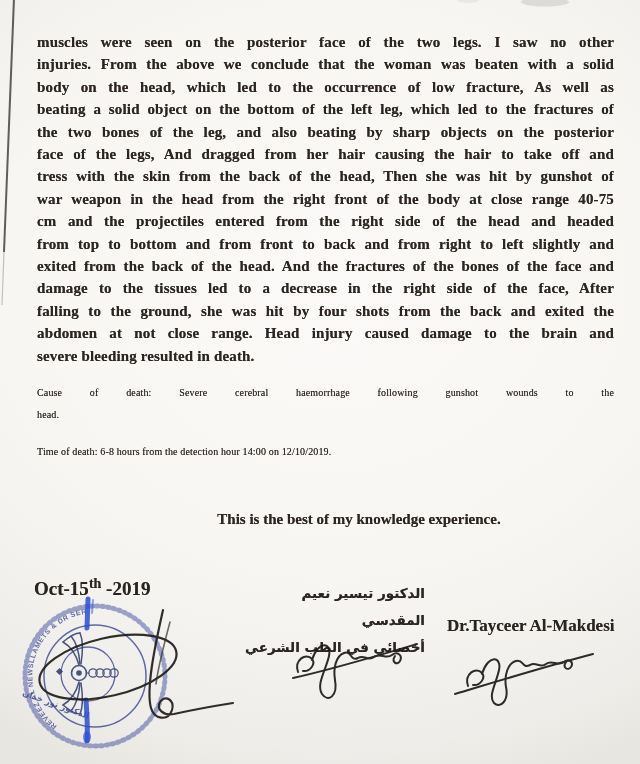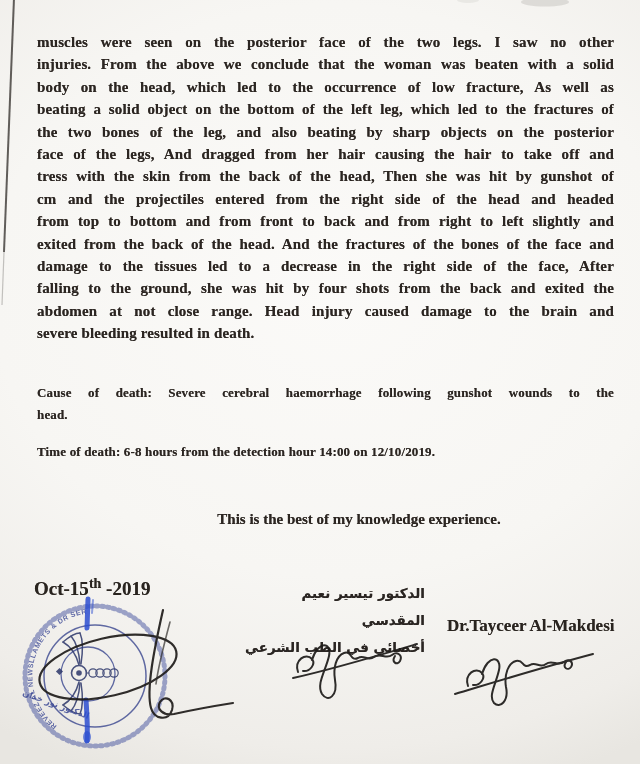--- a/index.html
+++ b/index.html
@@ -16,21 +16,21 @@
     position:absolute;left:37px;top:31px;width:577px;
     font-size:15px;font-weight:700;line-height:22.4px;
     letter-spacing:.15px;
     color:#2b2521;
     text-shadow:0 0 .6px rgba(43,37,33,.65);
   }
   .jl{text-align:justify;text-align-last:justify;}
   .ll{text-align:left;text-align-last:left;}
   .block{
     position:absolute;left:37px;width:577px;
-    font-size:13px;font-weight:700;line-height:22.4px;
+    font-size:10px;font-weight:400;line-height:22.4px;
     letter-spacing:.15px;color:#2b2521;
     text-shadow:0 0 .6px rgba(43,37,33,.65);
   }
   .cause{top:382px;}
   .time{top:441px;}
   .attest{
     position:absolute;left:0;top:511px;width:640px;
     text-align:center;font-size:15px;font-weight:700;color:#2b2521;
     text-shadow:0 0 .6px rgba(43,37,33,.65);
     margin-left:39px;
@@ -63,20 +63,21 @@
 <div class="page">
 
   <div class="bodytext">
     <div class="jl">muscles were seen on the posterior face of the two legs. I saw no other</div>
     <div class="jl">injuries. From the above we conclude that the woman was beaten with a solid</div>
     <div class="jl">body on the head, which led to the occurrence of low fracture, As well as</div>
     <div class="jl">beating a solid object on the bottom of the left leg, which led to the fractures of</div>
     <div class="jl">the two bones of the leg, and also beating by sharp objects on the posterior</div>
     <div class="jl">face of the legs, And dragged from her hair causing the hair to take off and</div>
     <div class="jl">tress with the skin from the back of the head, Then she was hit by gunshot of</div>
+    <div class="jl">war weapon in the head from the right front of the body at close range 40-75</div>
     <div class="jl">cm and the projectiles entered from the right side of the head and headed</div>
     <div class="jl">from top to bottom and from front to back and from right to left slightly and</div>
     <div class="jl">exited from the back of the head. And the fractures of the bones of the face and</div>
     <div class="jl">damage to the tissues led to a decrease in the right side of the face, After</div>
     <div class="jl">falling to the ground, she was hit by four shots from the back and exited the</div>
     <div class="jl">abdomen at not close range. Head injury caused damage to the brain and</div>
     <div class="ll">severe bleeding resulted in death.</div>
   </div>
 
   <div class="block cause">

